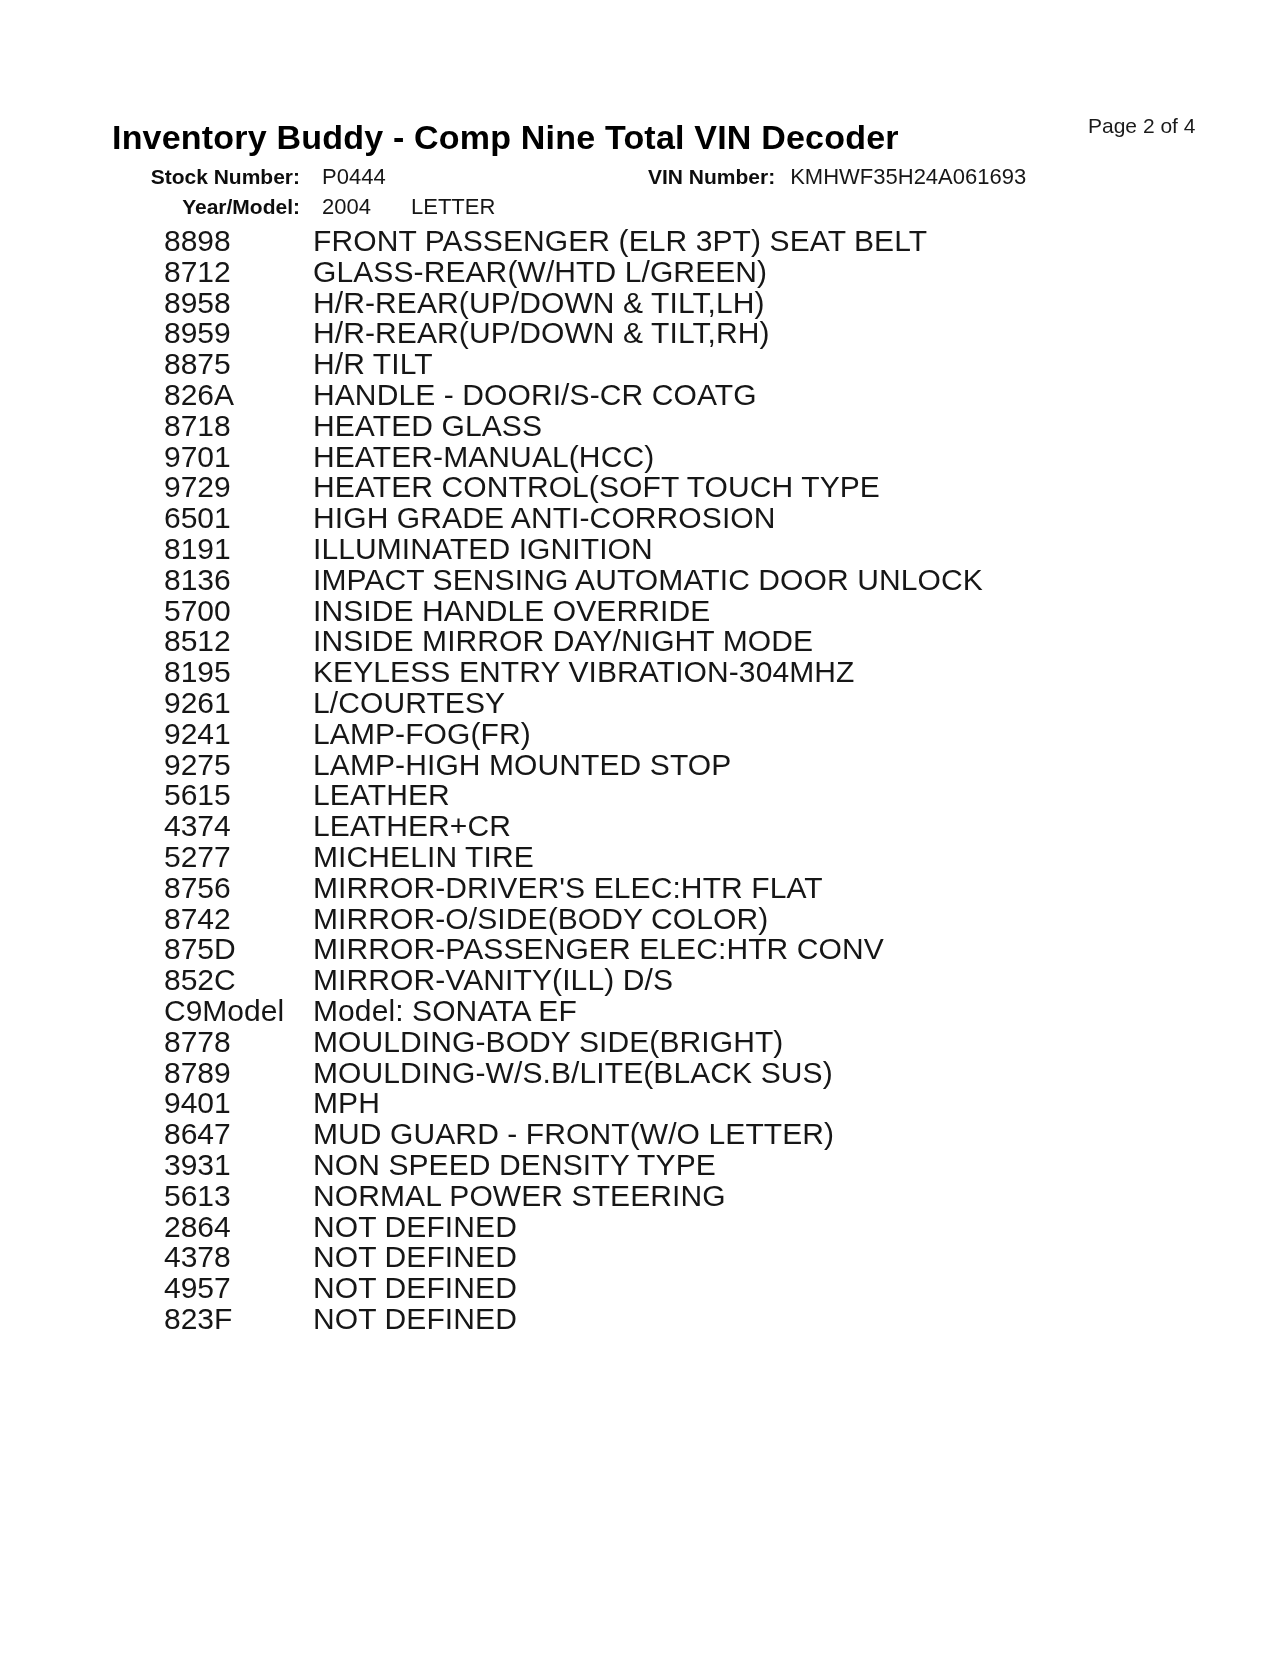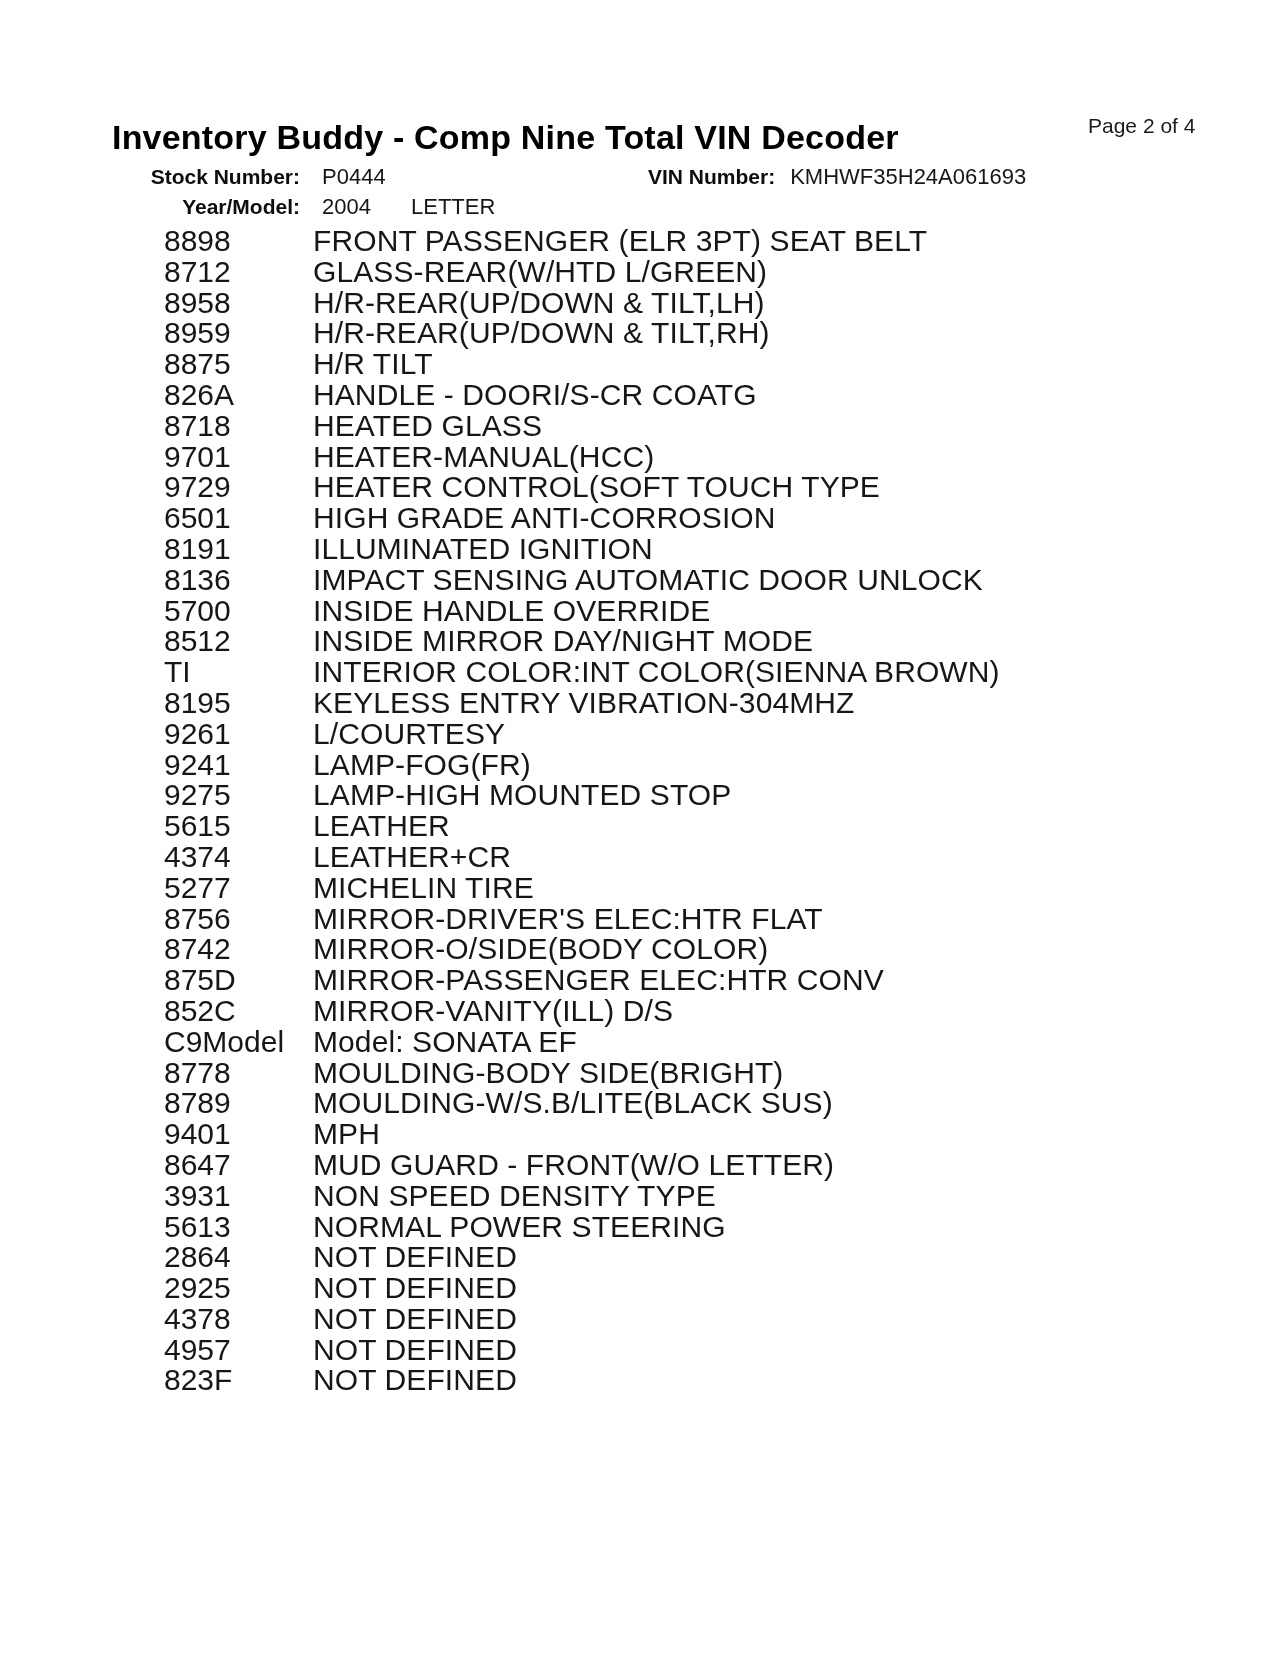--- a/index.html
+++ b/index.html
@@ -162,23 +162,20 @@
       </div>
 
       <div class="option-row">
         <span class="option-code">5700</span><span class="option-desc">INSIDE HANDLE OVERRIDE</span>
       </div>
 
       <div class="option-row">
         <span class="option-code">8512</span><span class="option-desc">INSIDE MIRROR DAY/NIGHT MODE</span>
       </div>
 
-      <div class="option-row">
-        <span class="option-code">TI</span><span class="option-desc">INTERIOR COLOR:INT COLOR(SIENNA BROWN)</span>
-      </div>
 
       <div class="option-row">
         <span class="option-code">8195</span><span class="option-desc">KEYLESS ENTRY VIBRATION-304MHZ</span>
       </div>
 
       <div class="option-row">
         <span class="option-code">9261</span><span class="option-desc">L/COURTESY</span>
       </div>
 
       <div class="option-row">
@@ -243,23 +240,20 @@
       </div>
 
       <div class="option-row">
         <span class="option-code">5613</span><span class="option-desc">NORMAL POWER STEERING</span>
       </div>
 
       <div class="option-row">
         <span class="option-code">2864</span><span class="option-desc">NOT DEFINED</span>
       </div>
 
-      <div class="option-row">
-        <span class="option-code">2925</span><span class="option-desc">NOT DEFINED</span>
-      </div>
 
       <div class="option-row">
         <span class="option-code">4378</span><span class="option-desc">NOT DEFINED</span>
       </div>
 
       <div class="option-row">
         <span class="option-code">4957</span><span class="option-desc">NOT DEFINED</span>
       </div>
 
       <div class="option-row">

